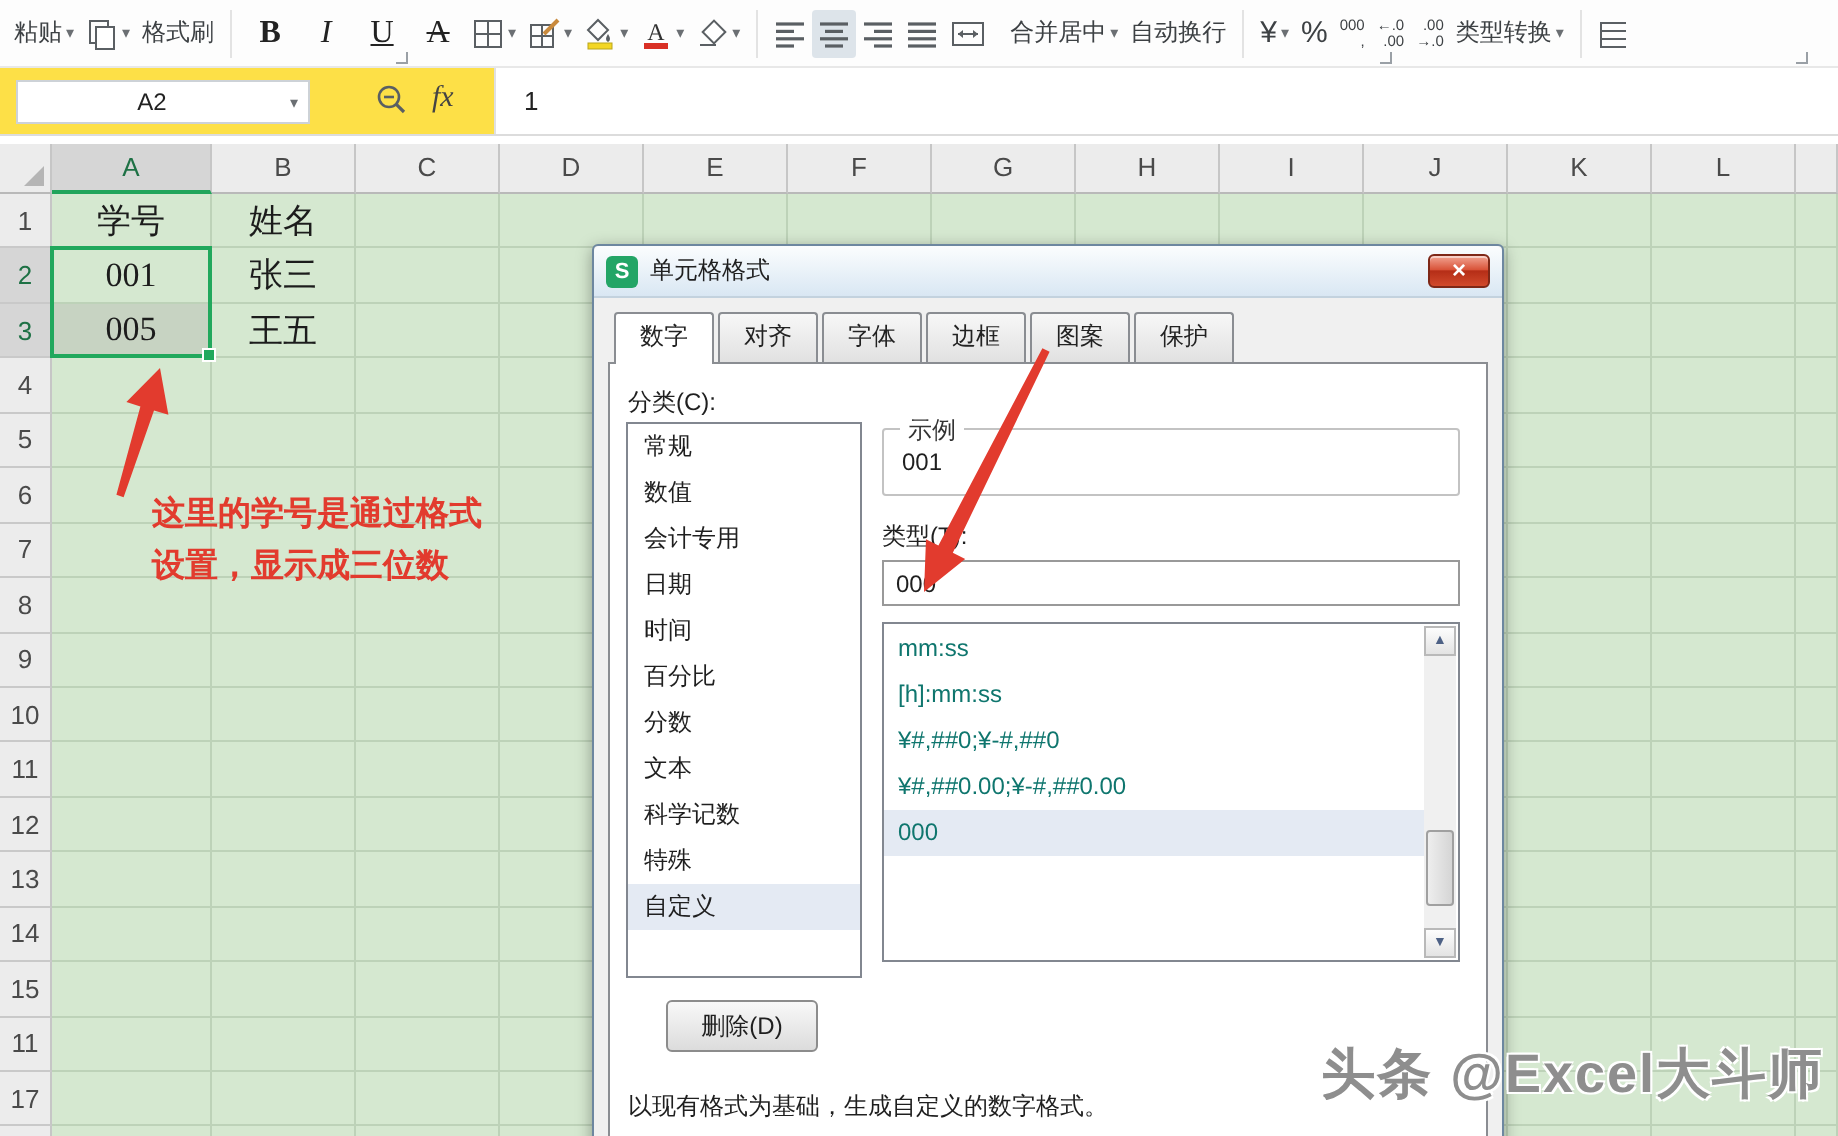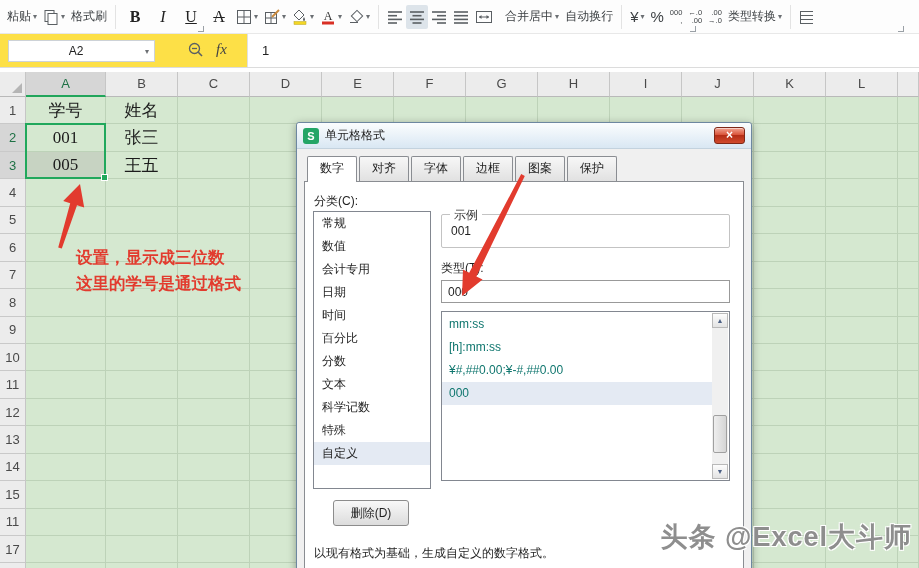--- a/index.html
+++ b/index.html
@@ -651,22 +651,22 @@
         <div class="cell" style="width: 72px;"></div>
         <div class="cell" style="width: 21px;"></div>
       </div>
     </div>
   <div class="sel-overlay" id="selOverlay" style="left: 25px; top: 51.45px; width: 81px; height: 55.9px;">
     <span class="fill-handle"></span>
   </div>
 </div>
 
 <div class="annot">
+  <div>这里的学号是通过格式</div>
   <div>设置，显示成三位数</div>
-  <div>这里的学号是通过格式</div>
 </div>
 
 <div class="dialog">
   <div class="dtitle">
     <span class="slogo">S</span>
     <span class="dtitle-text">单元格格式</span>
     <span class="dclose">×</span>
   </div>
   <div class="dtabs">
     <span class="dtab active">数字</span>
@@ -695,20 +695,21 @@
     <div class="sample-box">
       <span class="sample-legend">示例</span>
       <span class="sample-val">001</span>
     </div>
     <div class="type-label">类型(T):</div>
     <input class="type-input" value="000" style="">
     <div class="fmt-list">
       <div class="fmt-items" id="fmtItems">
           <div class="fmt-item">mm:ss</div>
           <div class="fmt-item">[h]:mm:ss</div>
+          <div class="fmt-item">¥#,##0;¥-#,##0</div>
           <div class="fmt-item">¥#,##0.00;¥-#,##0.00</div>
           <div class="fmt-item sel">000</div>
         </div>
       <div class="sbar">
         <span class="sbtn up">▲</span>
         <span class="sthumb"></span>
         <span class="sbtn down">▼</span>
       </div>
     </div>
     <div class="ddesc">以现有格式为基础，生成自定义的数字格式。</div>

